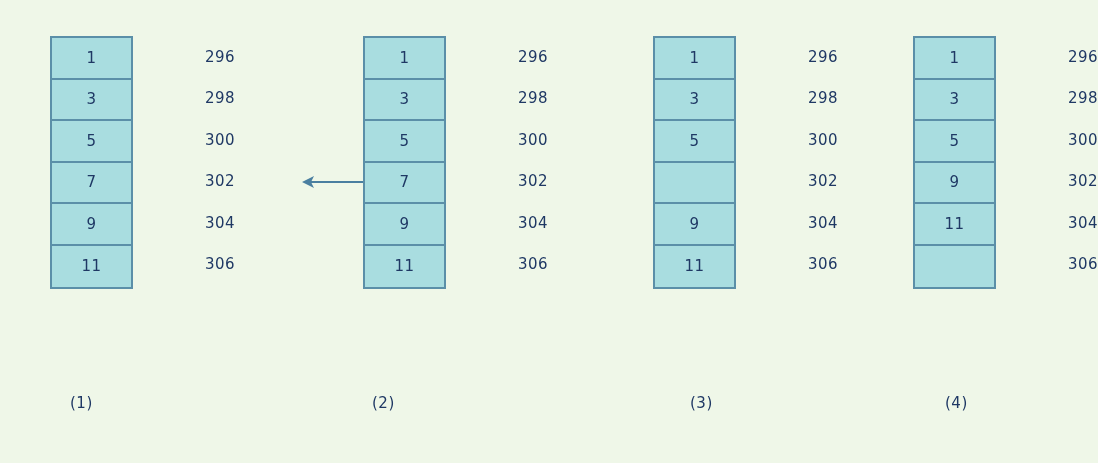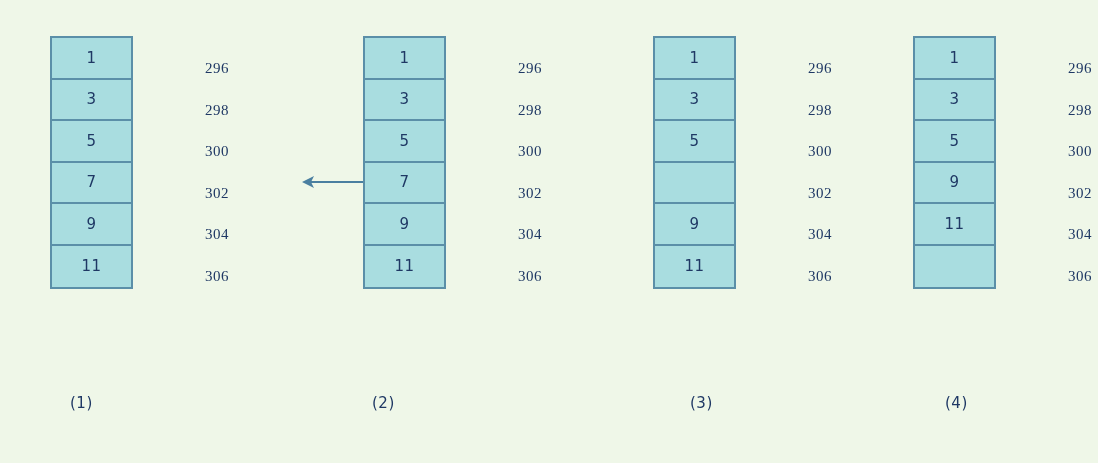--- a/index.html
+++ b/index.html
@@ -48,23 +48,22 @@
   }
   .cell:last-child {
     border-bottom: none;
   }
   .cell.empty {
     color: transparent;
   }
   .addr-col {
     position: absolute;
     left: 95px;
-    top: 12px;
+    top: 0;
     width: 70px;
-    font-family: Liberation Serif, serif;
   }
   .addr {
     height: 41.5px;
     display: flex;
     align-items: center;
     justify-content: flex-start;
     padding-left: 60px;
     box-sizing: border-box;
     font-size: 15px;
     color: #1f3864;

